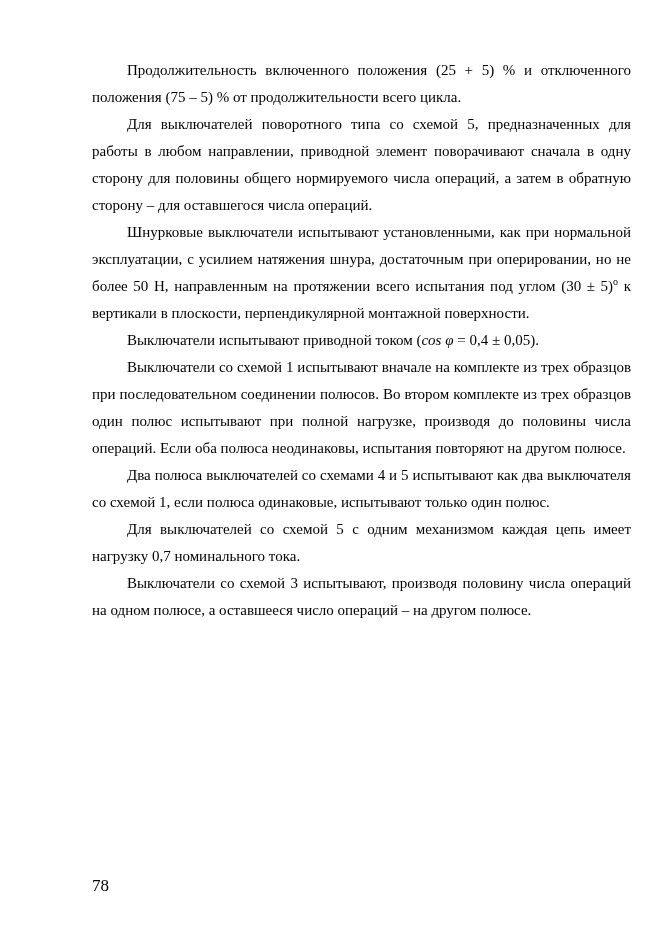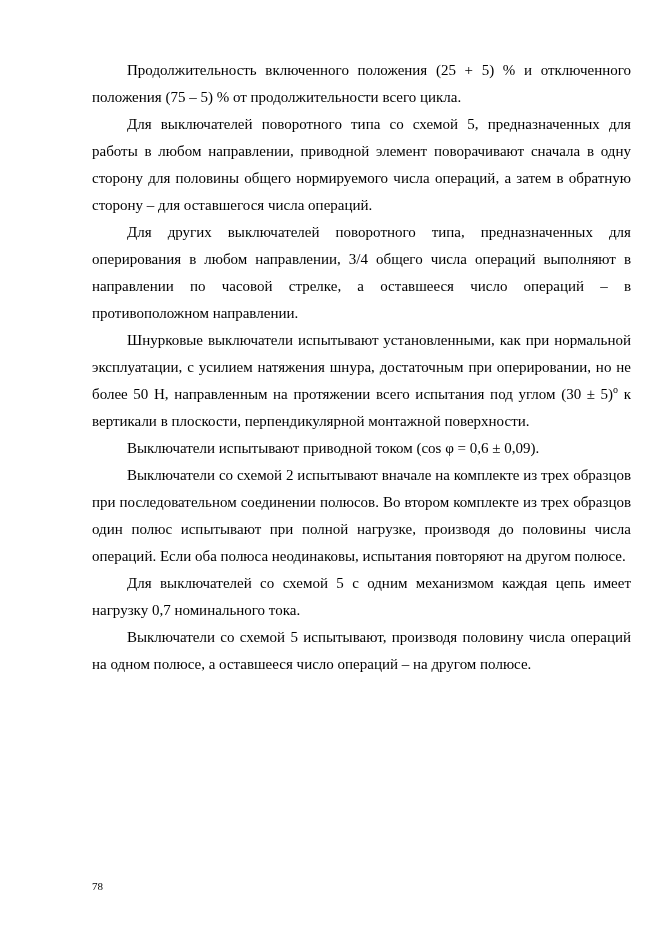--- a/index.html
+++ b/index.html
@@ -31,37 +31,38 @@
     margin: 0;
     padding: 0;
     text-indent: 35px;
   }
   .sup {
     font-size: 10px;
     vertical-align: super;
     line-height: 0;
   }
   .italic {
+    font-style: italic;
   }
   .page-number {
     position: absolute;
     left: 92px;
     bottom: 40px;
-    font-size: 11px;
+    font-size: 17px;
     line-height: 18px;
   }
 </style>
 </head>
 <body>
 
 <div class="page">
   <div class="content">
     <p>Продолжительность включенного положения (25 + 5) %  и отключенного положения (75 – 5) %  от продолжительности всего цикла.</p>
     <p>Для выключателей поворотного типа со схемой 5, предназначенных для работы в любом направлении, приводной элемент поворачивают сначала в одну сторону для половины общего нормируемого числа операций, а затем в обратную сторону – для оставшегося числа операций.</p>
-    <p>Для других выключателей поворотного типа, предназначенных для оперирования в любом направлении,  3/4 общего числа операций выполняют в направлении по часовой стрелке, а оставшееся число операций – в противоположном направлении.</p>
     <p><span>Шнурковые выключатели испытывают установленными, как при нормальной эксплуатации, с усилием натяжения шнура, достаточным при оперировании, но не более 50 Н, направленным на протяжении всего испытания под углом  (30 ± 5)</span><span class="sup">о</span><span> к вертикали в плоскости, перпендикулярной монтажной поверхности.</span></p>
-    <p><span>Выключатели испытывают  приводной током (</span><span class="italic">cos φ</span><span> = 0,6 ± 0,09).</span></p>
-    <p>Выключатели со схемой 2 испытывают вначале на комплекте из трех образцов при последовательном соединении полюсов. Во втором комплекте из трех образцов один полюс испытывают при полной нагрузке, производя до половины числа операций. Если оба полюса неодинаковы, испытания повторяют на другом полюсе.</p>
+    <p><span>Выключатели испытывают  приводной током (</span><span class="italic">cos φ</span><span> = 0,4 ± 0,05).</span></p>
+    <p>Выключатели со схемой 1 испытывают вначале на комплекте из трех образцов при последовательном соединении полюсов. Во втором комплекте из трех образцов один полюс испытывают при полной нагрузке, производя до половины числа операций. Если оба полюса неодинаковы, испытания повторяют на другом полюсе.</p>
+    <p>Два полюса выключателей со схемами 4 и 5 испытывают как два выключателя со схемой 1, если полюса одинаковые, испытывают только один полюс.</p>
     <p>Для выключателей со схемой 5 с одним механизмом  каждая цепь имеет нагрузку 0,7 номинального тока.</p>
-    <p>Выключатели со схемой 5 испытывают, производя половину числа операций на одном полюсе, а оставшееся число операций – на  другом полюсе.</p>
+    <p>Выключатели со схемой 3 испытывают, производя половину числа операций на одном полюсе, а оставшееся число операций – на  другом полюсе.</p>
   </div>
   <div class="page-number">78</div>
 </div>
 
 </body></html>

